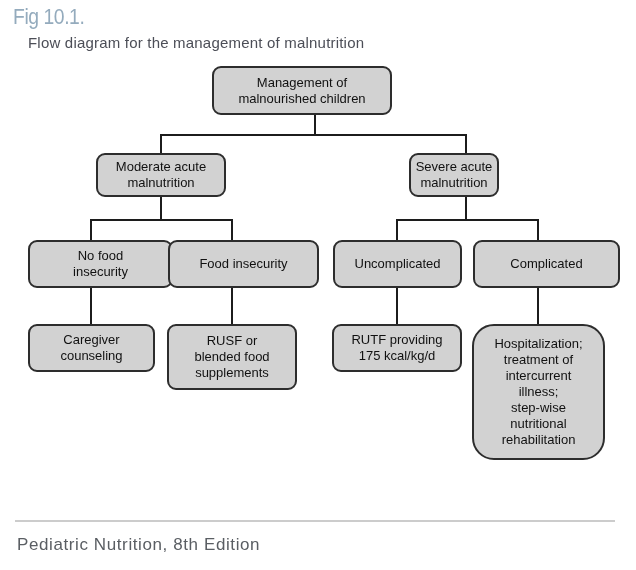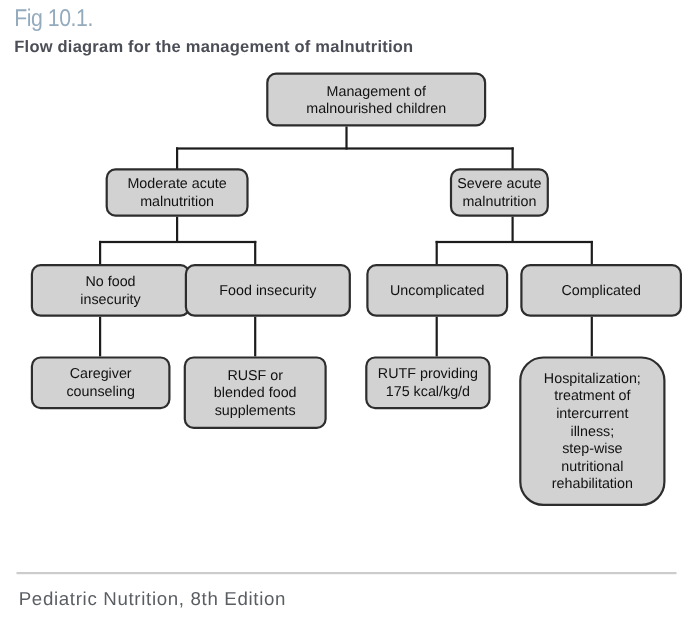--- a/index.html
+++ b/index.html
@@ -21,22 +21,22 @@
     overflow:hidden;
   }
   .fig-label{
     position:absolute;left:13px;top:4px;
     font-size:22px;font-weight:400;
     color:var(--fig-label);
     transform:scaleX(0.88);transform-origin:left top;
     letter-spacing:-0.5px;
   }
   .fig-title{
-    position:absolute;left:13px;top:34px;
-    font-size:15px;font-weight:bold;
+    position:absolute;left:28px;top:34px;
+    font-size:15px;font-weight:normal;
     color:var(--title);
     letter-spacing:0.2px;
     text-align:center;
   }
   .node{
     position:absolute;
     box-sizing:border-box;
     background:var(--box-fill);
     border:2px solid var(--box-border);
     border-radius:9px;
@@ -89,37 +89,37 @@
     <div class="conn" style="left:465px;top:197px;width:2px;height:23px"></div>
     <div class="conn" style="left:396px;top:219px;width:143px;height:2px"></div>
     <div class="conn" style="left:396px;top:219px;width:2px;height:21px"></div>
     <div class="conn" style="left:537px;top:219px;width:2px;height:21px"></div>
 
     <div class="conn" style="left:90px;top:288px;width:2px;height:36px"></div>
     <div class="conn" style="left:231px;top:288px;width:2px;height:36px"></div>
     <div class="conn" style="left:396px;top:288px;width:2px;height:36px"></div>
     <div class="conn" style="left:537px;top:288px;width:2px;height:36px"></div>
 
-    <div class="node" style="left:242px;top:66px;width:200px;height:49px">Management of
+    <div class="node" style="left:212px;top:66px;width:180px;height:49px">Management of
 malnourished children</div>
     <div class="node" style="left:96px;top:153px;width:130px;height:44px">Moderate acute
 malnutrition</div>
     <div class="node" style="left:409px;top:153px;width:90px;height:44px">Severe acute
 malnutrition</div>
     <div class="node" style="left:28px;top:240px;width:145px;height:48px">No food
 insecurity</div>
     <div class="node" style="left:168px;top:240px;width:151px;height:48px">Food insecurity</div>
     <div class="node" style="left:333px;top:240px;width:129px;height:48px">Uncomplicated</div>
     <div class="node" style="left:473px;top:240px;width:147px;height:48px">Complicated</div>
     <div class="node" style="left:28px;top:324px;width:127px;height:48px">Caregiver
 counseling</div>
     <div class="node" style="left:167px;top:324px;width:130px;height:66px">RUSF or
 blended food
 supplements</div>
-    <div class="node" style="left:332px;top:324px;width:114px;height:48px">RUTF providing
+    <div class="node" style="left:332px;top:324px;width:130px;height:48px">RUTF providing
 175 kcal/kg/d</div>
     <div class="node" style="left:472px;top:324px;width:133px;height:136px;border-radius:22px">Hospitalization;
 treatment of
 intercurrent
 illness;
 step-wise
 nutritional
 rehabilitation</div>
   </div>
 

